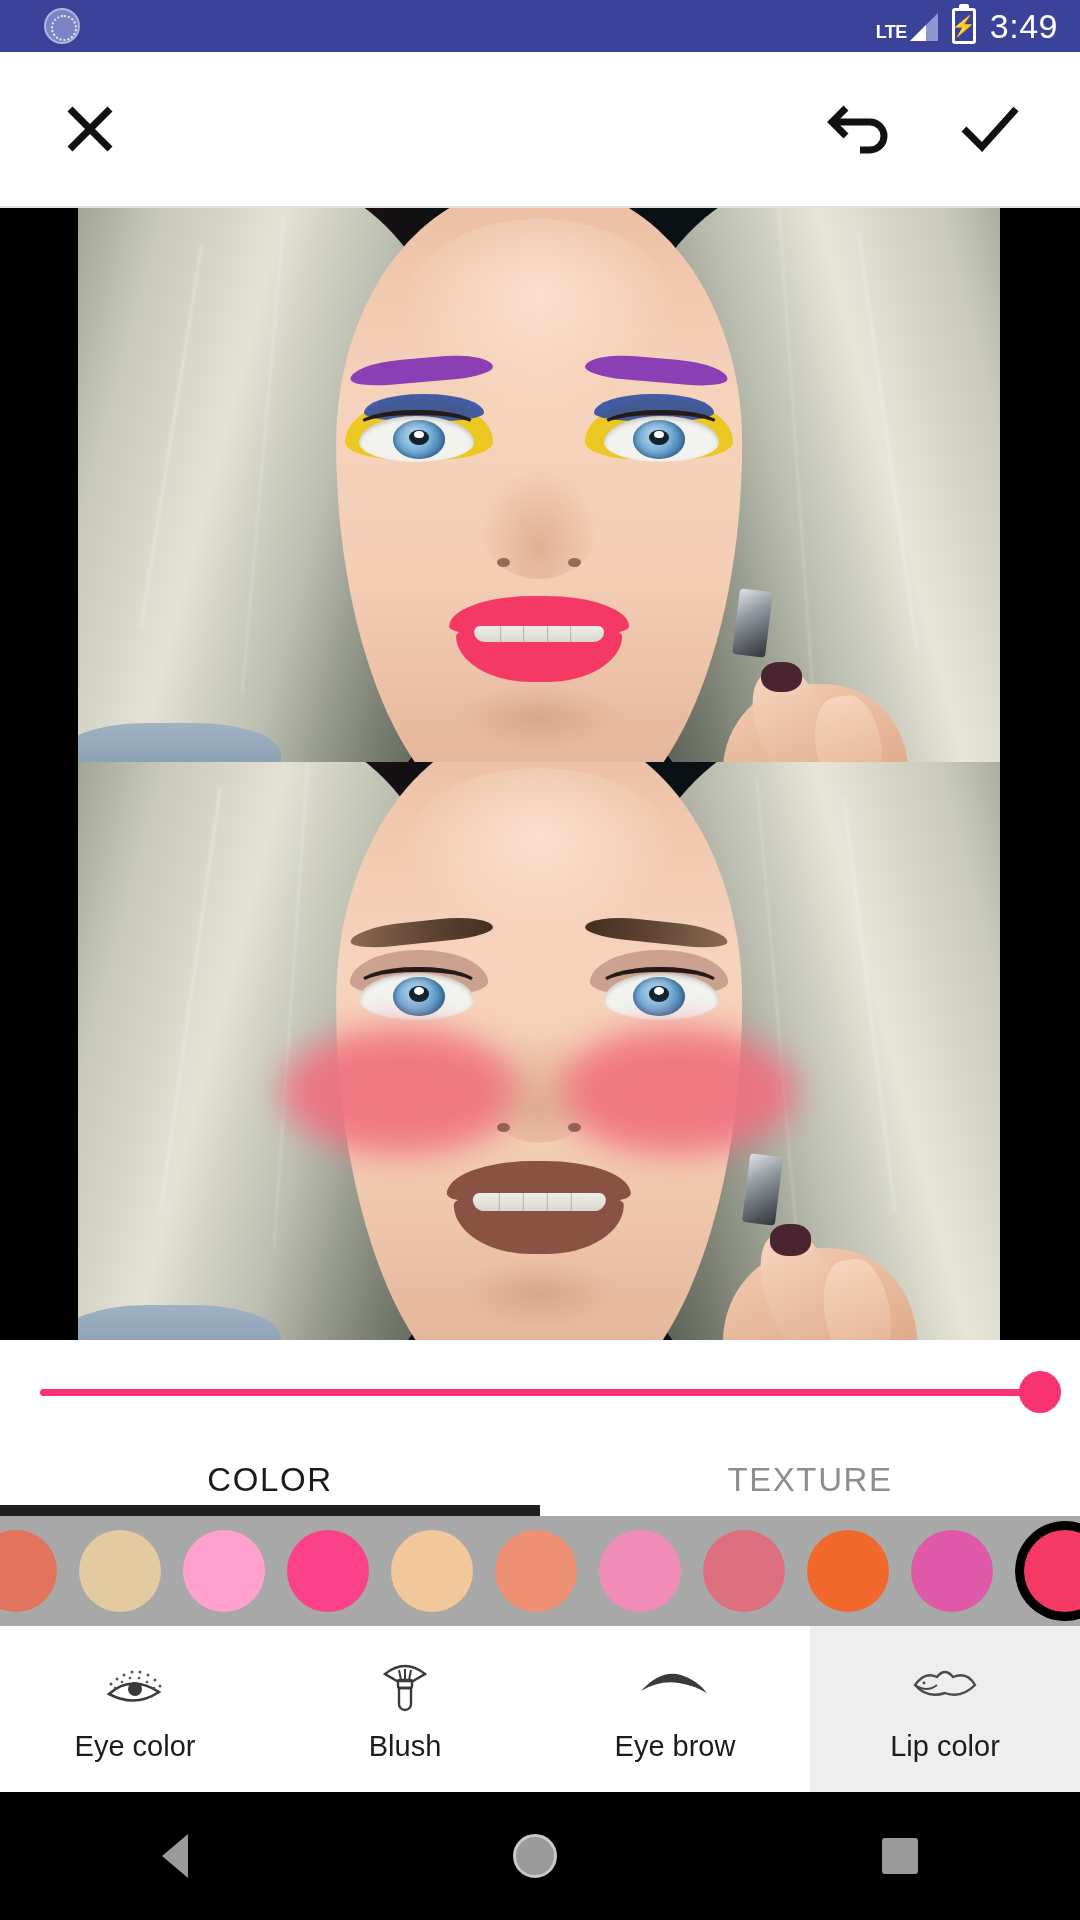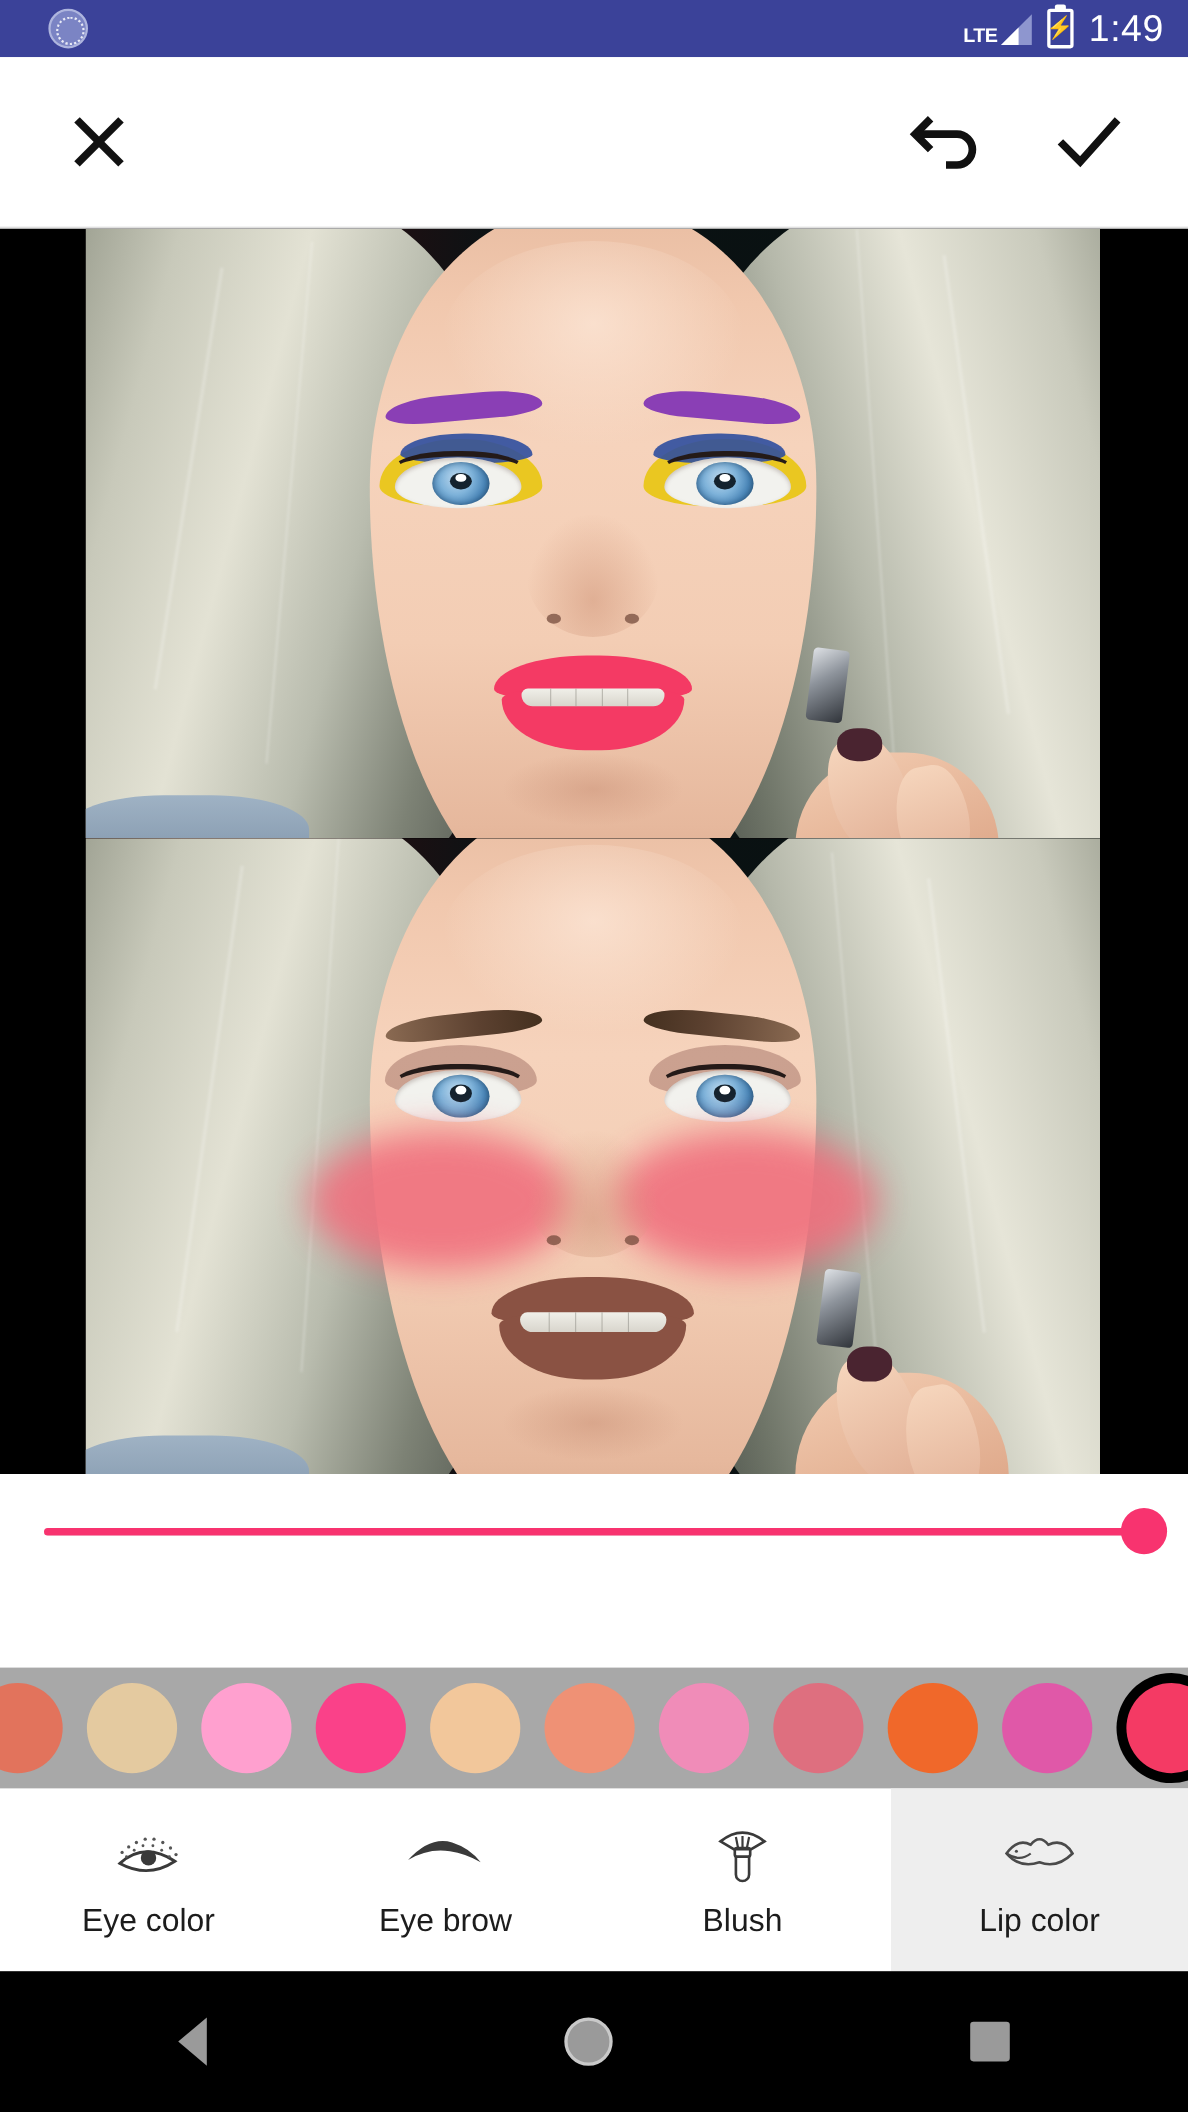--- a/index.html
+++ b/index.html
@@ -203,21 +203,21 @@
       <div class="lte-wrap">
         <div class="lte-txt">LTE</div>
         <div class="sig">
             <div class="full"></div>
             <div class="part"></div>
           </div>
       </div>
       <div class="batt">
         <div class="bolt">⚡</div>
       </div>
-      <div class="clock">1:49</div>
+      <div class="clock">3:49</div>
     </div>
   </div>
 
   <div class="toolbar">
     <div class="icon-btn">
       <svg width="56" height="56" viewBox="0 0 56 56">
         <line x1="8" y1="8" x2="48" y2="48" stroke="#111" stroke-width="7" stroke-linecap="butt"></line>
         <line x1="48" y1="8" x2="8" y2="48" stroke="#111" stroke-width="7" stroke-linecap="butt"></line>
       </svg>
     </div>
@@ -354,20 +354,29 @@
   </div>
 
   <div class="slider-wrap">
     <div class="slider">
       <div class="track"></div>
       <div class="track-fill" id="sliderFill" style="width: 100%; background: rgb(248, 51, 111);"></div>
       <div class="thumb" id="sliderThumb" style="left: 100%; background: rgb(248, 51, 111);"></div>
     </div>
   </div>
 
+  <div class="tabs">
+    <div class="tab active">
+      <span>COLOR</span>
+      <div class="tab-underline"></div>
+    </div>
+    <div class="tab inactive">
+      <span>TEXTURE</span>
+    </div>
+  </div>
 
   <div class="swatch-bar">
     <div class="sw-scroll" id="swScroll">
         <div class="swatch" style="background: rgb(226, 115, 92);"></div>
         <div class="swatch" style="background: rgb(228, 202, 160);"></div>
         <div class="swatch" style="background: rgb(255, 160, 207);"></div>
         <div class="swatch" style="background: rgb(250, 65, 137);"></div>
         <div class="swatch" style="background: rgb(242, 199, 155);"></div>
         <div class="swatch" style="background: rgb(239, 145, 117);"></div>
         <div class="swatch" style="background: rgb(240, 140, 184);"></div>
@@ -403,37 +412,37 @@
               <circle cx="57" cy="30" r="1.3"></circle>
           </g>
         </svg>
       </div>
       <div class="cat-label">Eye color</div>
     </div>
 
 
     <div class="cat">
       <div class="cat-icon">
-        <svg width="80" height="40" viewBox="0 0 80 40">
-          <path d="M6 26 Q26 4 46 10 Q62 15 72 28 Q58 20 44 18 Q24 15 6 26 Z" fill="#3a3a3a"></path>
-        </svg>
-      </div>
-      <div class="cat-label">Eye brow</div>
-    </div>
-
-    <div class="cat">
-      <div class="cat-icon">
         <svg width="52" height="62" viewBox="0 0 52 62">
           <path d="M6 20 Q26 4 46 20 L34 27 L18 27 Z" fill="none" stroke="#3a3a3a" stroke-width="2.4"></path>
           <path d="M22 26 L20 16 M26 26 L26 15 M30 26 L32 16" stroke="#3a3a3a" stroke-width="2"></path>
           <rect x="19" y="26" width="14" height="8" rx="2" fill="none" stroke="#3a3a3a" stroke-width="2.4"></rect>
           <path d="M20 34 L20 50 a6 6 0 0 0 12 0 L32 34 Z" fill="none" stroke="#3a3a3a" stroke-width="2.4"></path>
         </svg>
       </div>
       <div class="cat-label">Blush</div>
+    </div>
+
+    <div class="cat">
+      <div class="cat-icon">
+        <svg width="80" height="40" viewBox="0 0 80 40">
+          <path d="M6 26 Q26 4 46 10 Q62 15 72 28 Q58 20 44 18 Q24 15 6 26 Z" fill="#3a3a3a"></path>
+        </svg>
+      </div>
+      <div class="cat-label">Eye brow</div>
     </div>
 
     <div class="cat selected">
       <div class="cat-icon">
         <svg width="76" height="44" viewBox="0 0 76 44">
           <path d="M8 22 Q18 8 30 14 Q38 4 46 14 Q60 8 68 22 Q54 36 38 30 Q20 36 8 22 Z" fill="none" stroke="#4a4a4a" stroke-width="2.4"></path>
           <path d="M8 22 Q20 30 30 22" fill="none" stroke="#4a4a4a" stroke-width="2"></path>
           <circle cx="17" cy="20" r="1.4" fill="#4a4a4a"></circle>
         </svg>
       </div>

